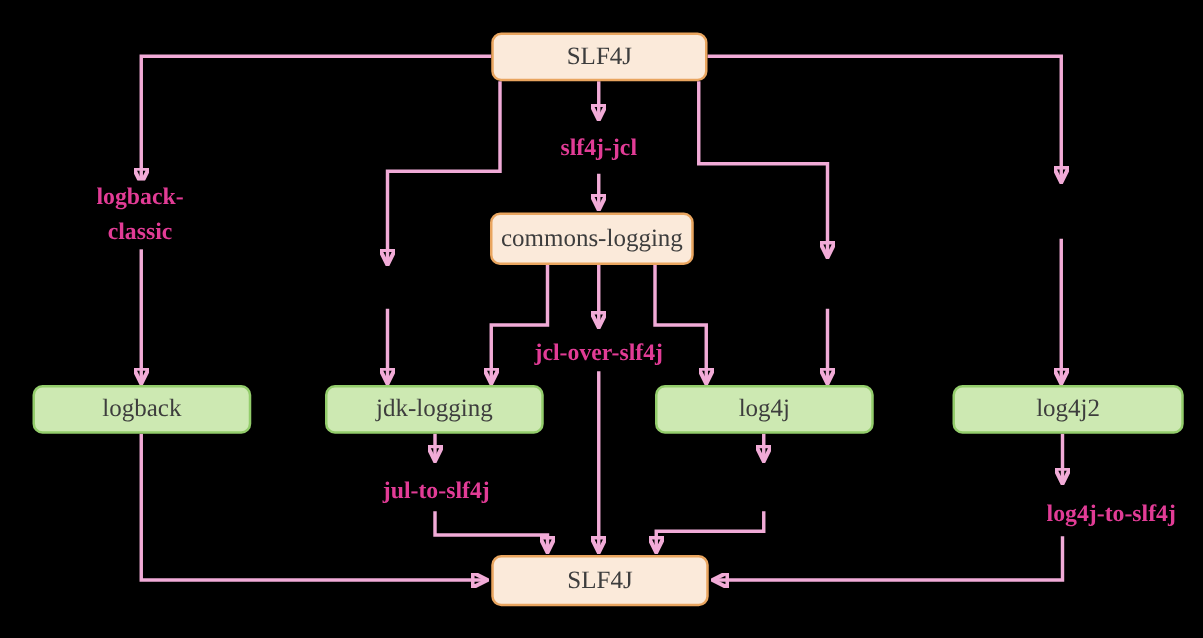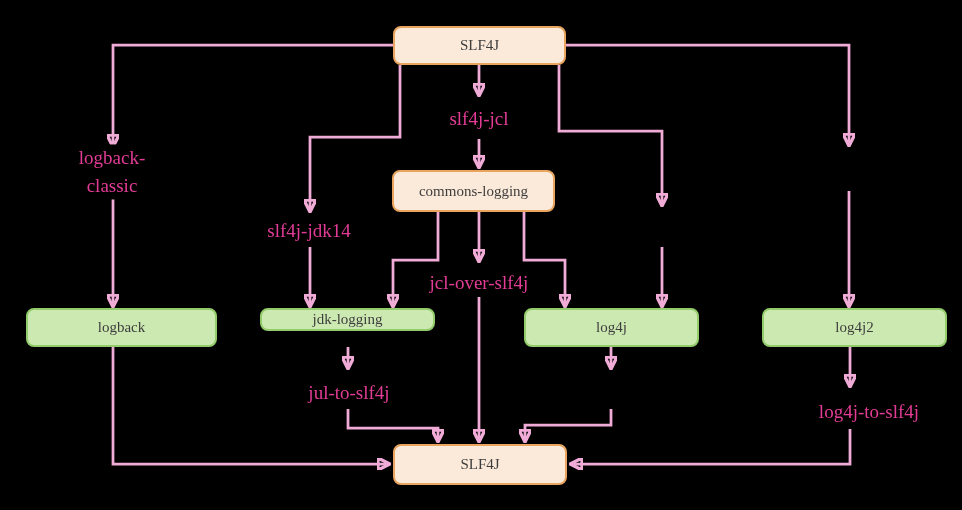--- a/index.html
+++ b/index.html
@@ -20,31 +20,31 @@
     overflow:hidden;
     font-family:"Liberation Serif", serif;
   }
   #edges{position:absolute;left:0;top:0;width:962px;height:510px;}
   #edges path{fill:none;stroke:var(--line);stroke-width:2.75;}
   .node{
     position:absolute;
     box-sizing:border-box;
     display:flex;align-items:center;justify-content:center;
     border-radius:8px;
-    font-size:15px;
+    font-size:20px;
     color:var(--node-text);
     border:2px solid;
     z-index:2;
   }
   .node.orange{background:var(--orange-fill);border-color:var(--orange-border);}
   .node.green{background:var(--green-fill);border-color:var(--green-border);}
   .edge-label{
     position:absolute;
     transform:translate(-50%,-50%);
-    font-weight:normal;
+    font-weight:bold;
     font-size:19px;
     color:var(--label);
     white-space:nowrap;
     text-align:center;
     z-index:3;
     background:var(--bg);
     padding:1px 3px;
   }
   .edge-label.wrap{white-space:normal;width:100px;line-height:1.45;padding:0;}
 </style>
@@ -91,38 +91,37 @@
     <path d="M850,347 V387" marker-end="url(#arrow)"></path>
     <path d="M850,429 V464 H570" marker-end="url(#arrow)"></path>
 
     <path d="M113,347 V464 H390" marker-end="url(#arrow)"></path>
   </svg>
 
   <div class="node orange" style="left:393px;top:26px;width:173px;height:39px">SLF4J</div>
 
   <div class="node orange" style="left:392px;top:170px;width:163px;height:42px">commons-logging</div>
 
-  <div class="node green" style="left:26px;top:308px;width:191px;height:39px">logback</div>
+  <div class="node green" style="left:26px;top:308px;width:175px;height:39px">logback</div>
 
-  <div class="node green" style="left:260px;top:308px;width:175px;height:23px">jdk-logging</div>
+  <div class="node green" style="left:260px;top:308px;width:175px;height:39px">jdk-logging</div>
 
   <div class="node green" style="left:524px;top:308px;width:175px;height:39px">log4j</div>
 
   <div class="node green" style="left:762px;top:308px;width:185px;height:39px">log4j2</div>
 
   <div class="node orange" style="left:393px;top:444px;width:174px;height:41px">SLF4J</div>
 
   <div class="edge-label wrap" style="left:112px;top:172px">logback-classic</div>
 
-  <div class="edge-label" style="left:309px;top:231px">slf4j-jdk14</div>
 
   <div class="edge-label" style="left:479px;top:119px">slf4j-jcl</div>
 
 
 
   <div class="edge-label" style="left:479px;top:283px">jcl-over-slf4j</div>
 
   <div class="edge-label" style="left:349px;top:393px">jul-to-slf4j</div>
 
 
-  <div class="edge-label" style="left:869px;top:412px">log4j-to-slf4j</div>
+  <div class="edge-label" style="left:889px;top:412px">log4j-to-slf4j</div>
 
 </div>
 
 </body></html>

